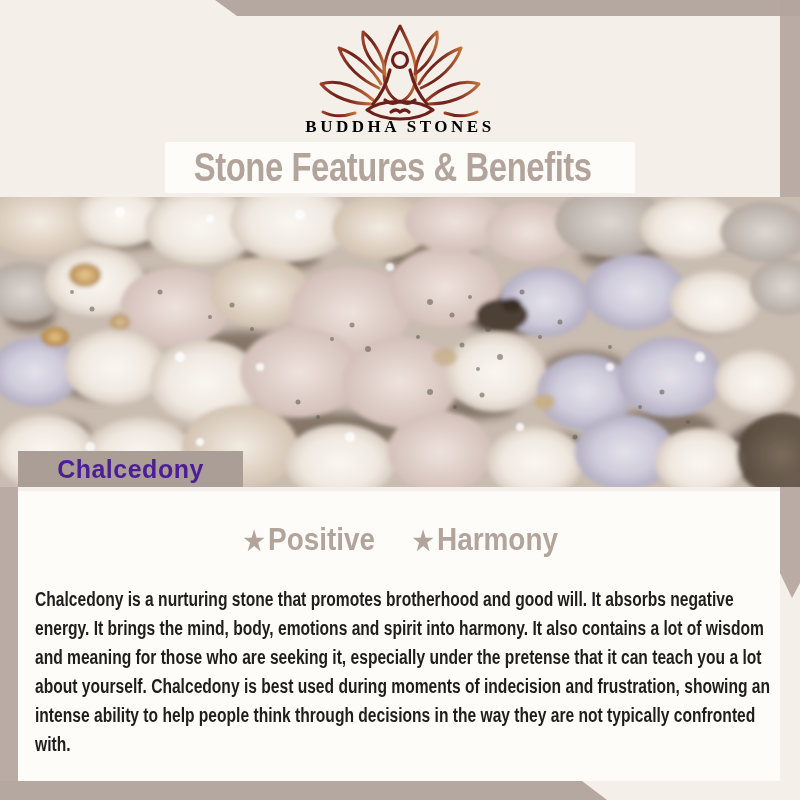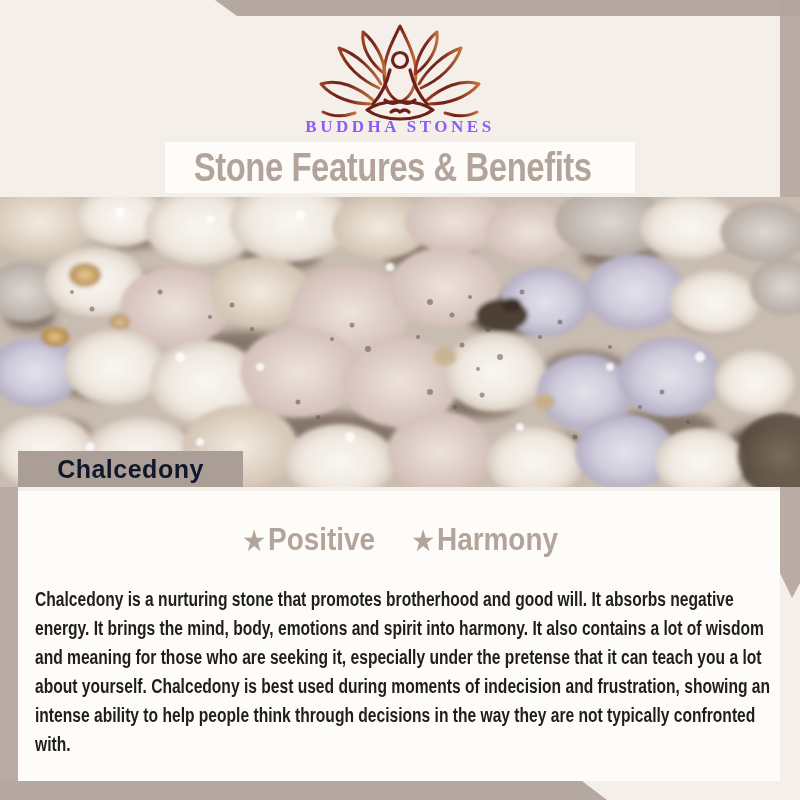--- a/index.html
+++ b/index.html
@@ -34,42 +34,42 @@
     background:var(--accent-taupe,#b5a8a0);
     clip-path:polygon(0 0,582px 0,607px 19px,0 19px);
   }
   
   .logo{position:absolute;left:315px;top:16px;width:170px;height:104px;}
   .brand-name{
     position:absolute;left:0;top:117px;width:800px;
     text-align:center;
     font-family:"Liberation Serif","DejaVu Serif",serif;
     font-size:17px;font-weight:600;letter-spacing:3.5px;
-    color:#8b5cf6;
+    color:#000000;
   }
   
   .banner{
     position:absolute;left:165px;top:142px;width:470px;height:51px;
     background:var(--panel-white,#fdfbf7);
     display:flex;align-items:center;justify-content:flex-end;
   }
   .banner h1{
     margin:0;white-space:nowrap;
     font-size:40px;font-weight:bold;letter-spacing:-0.5px;
     color:var(--title-taupe,#b3a59c);
     transform:scaleX(0.82);
   }
   
   .photo{position:absolute;left:0;top:197px;width:800px;height:290px;}
   .photo svg{display:block;width:800px;height:290px;}
   
   .stone-label{
     position:absolute;left:18px;top:451px;width:225px;height:36px;
     background:var(--label-bg,#ab9e97);
-    color:#0f172a;
+    color:#4c1d95;
     font-size:25px;font-weight:bold;letter-spacing:0.5px;
     line-height:36px;text-align:center;
   }
   
   .panel{
     position:absolute;left:18px;top:491px;width:762px;height:290px;
     background:var(--panel-white,#fefdfb);
   }
   .features-row{
     position:absolute;left:0;top:522px;width:800px;

